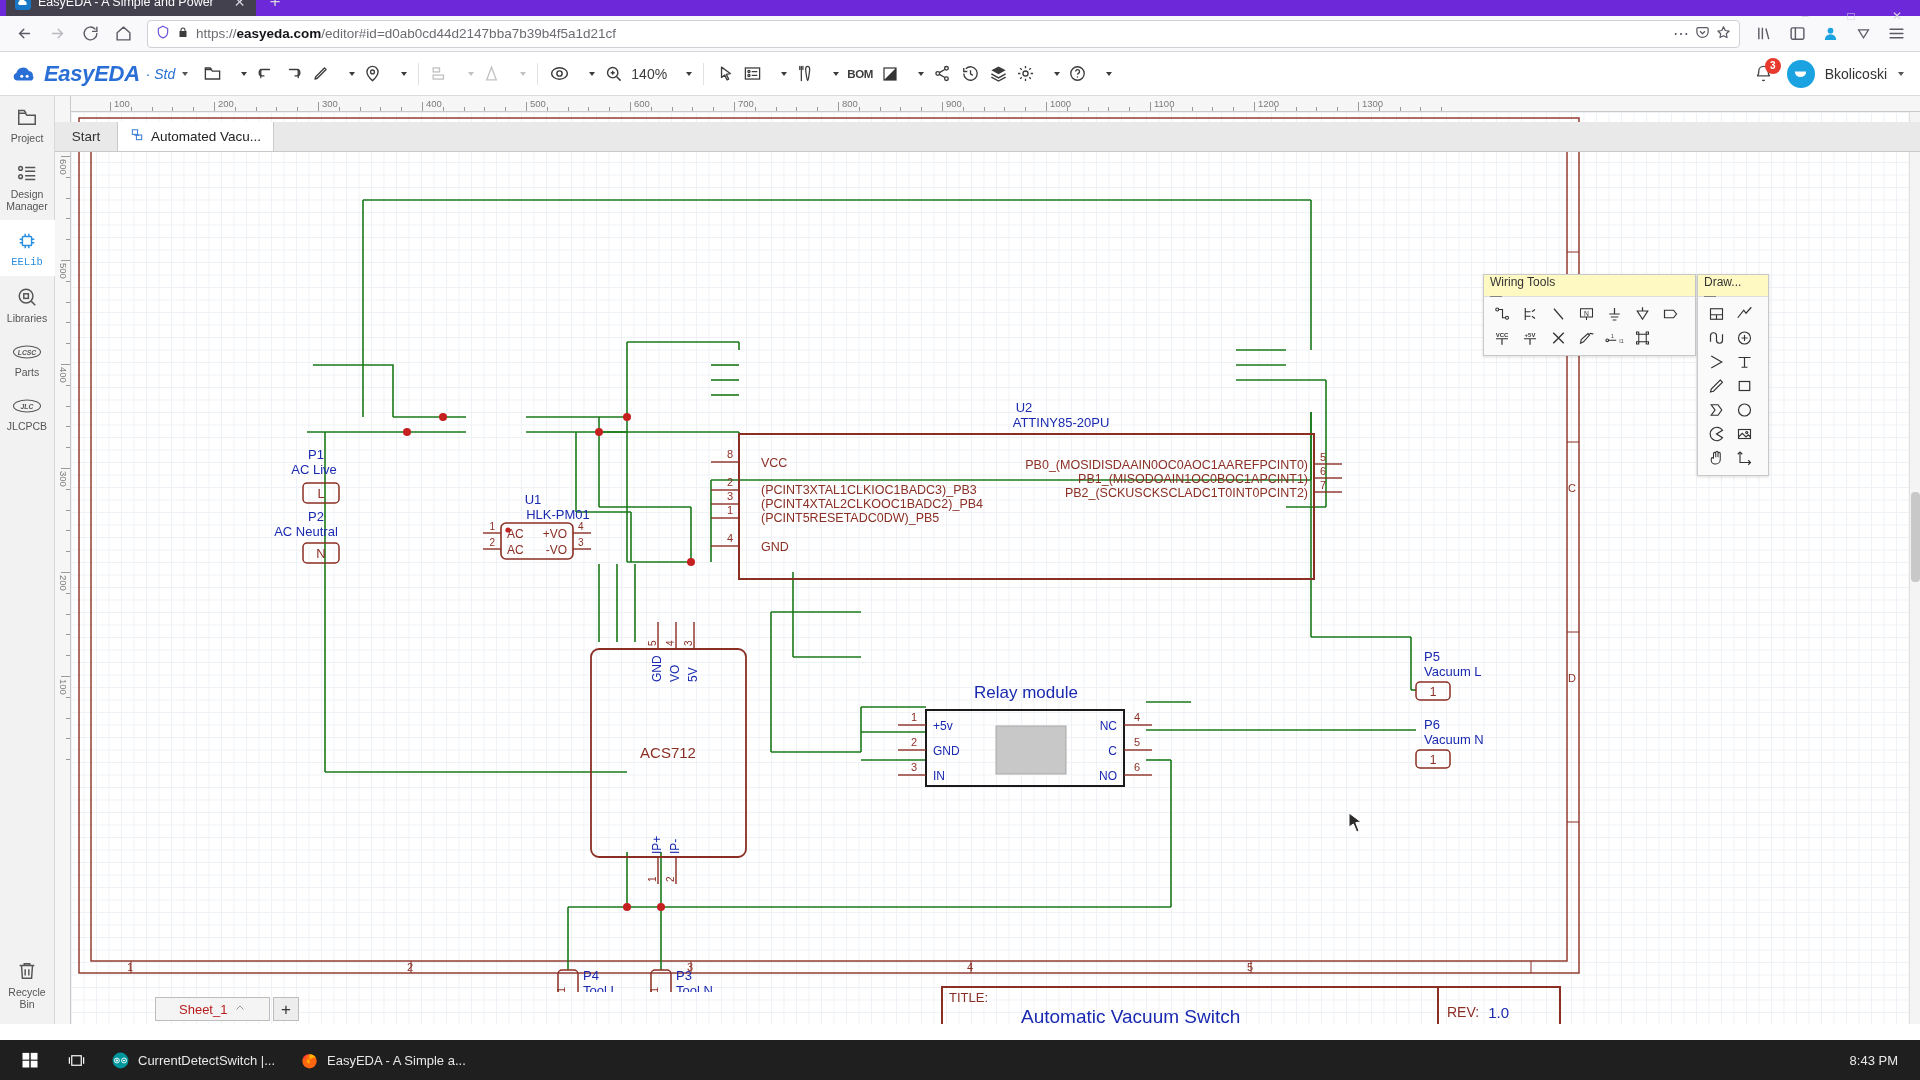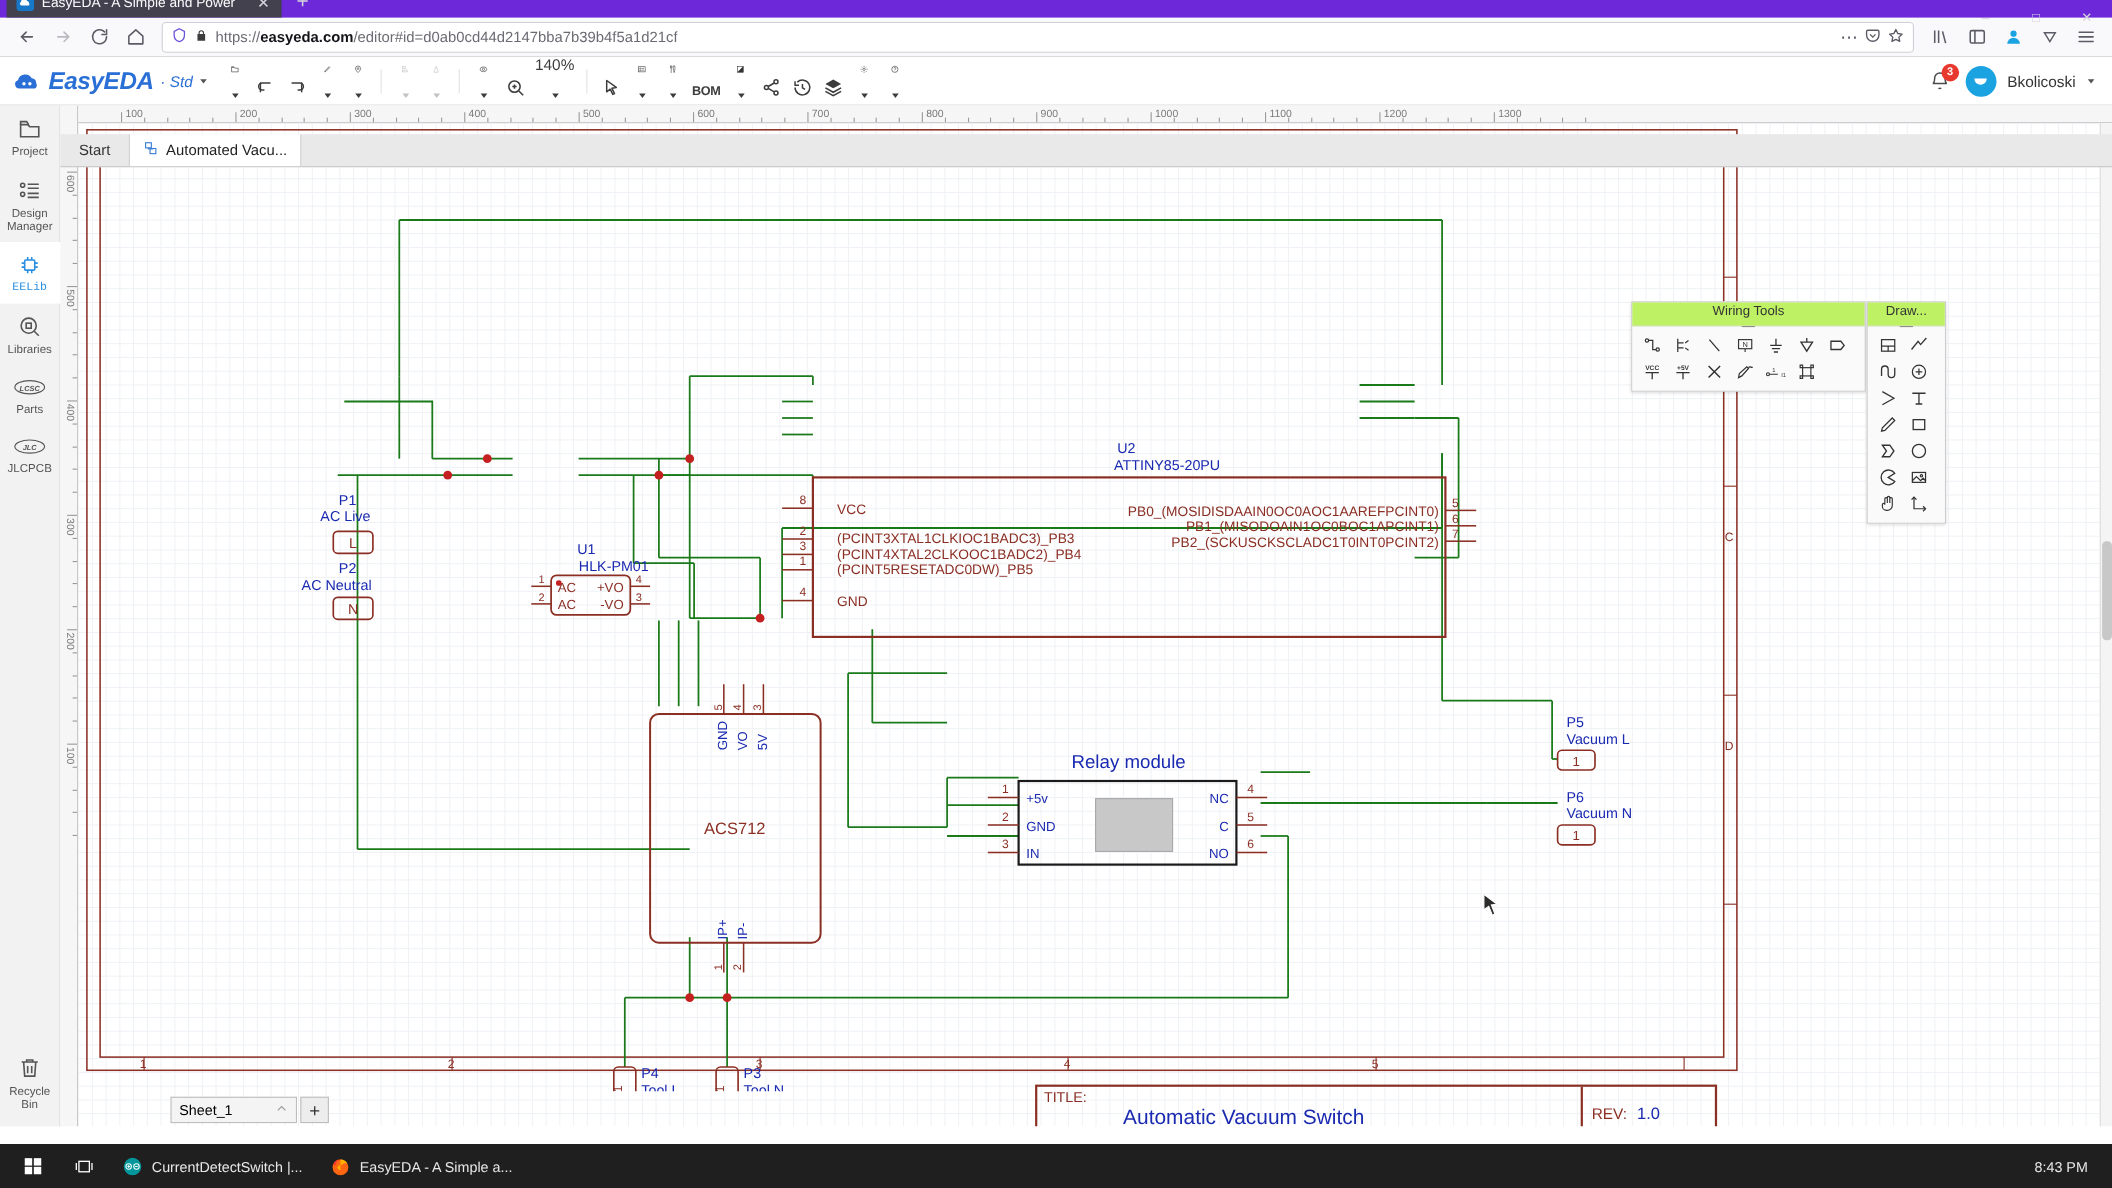--- a/index.html
+++ b/index.html
@@ -26,21 +26,21 @@
             display:flex; align-items:center; padding:0 8px; gap:7px; margin:0 6px; min-width:0; }
   #urlbar .urltext { font-size:13.5px; color:#6b6b73; white-space:nowrap; overflow:hidden; }
   #urlbar .urltext b { color:#15141a; font-weight:700; }
   .urlend { display:flex; align-items:center; gap:6px; margin-left:auto; color:#5b5b66; }
 
   
   #app-header { height:44px; background:#fff; border-bottom:1px solid #dcdcdc; display:flex; align-items:center; padding:0 12px; gap:2px; }
   #logo { display:flex; align-items:center; gap:6px; margin-right:10px; }
   #logo .logotext { font-size:22px; color:#2a6fd6; font-weight:bold; font-style:italic; letter-spacing:-0.3px; }
   #logo .std { font-size:14px; color:#2a6fd6; font-style:italic; }
-  .tbtn { height:30px; min-width:26px; padding:0 3px; display:flex; align-items:center; justify-content:flex-end; gap:18px; color:#3c3c3c;flex-direction:column; }
+  .tbtn { height:30px; min-width:26px; padding:0 3px; display:flex; align-items:center; justify-content:center; gap:18px; color:#3c3c3c; }
   .tbtn.dis { color:#c2c2c2; }
   .caret { width:0;height:0;border-left:3.5px solid transparent;border-right:3.5px solid transparent;border-top:4.5px solid currentColor; margin-left:1px; }
   .tsep { width:1px; height:22px; background:#e2e2e2; margin:0 6px; }
   #zoomlabel { font-size:14px; color:#3c3c3c; }
   #bomtxt { font-size:11.5px; font-weight:bold; letter-spacing:-0.3px; }
   #header-right { margin-left:auto; display:flex; align-items:center; gap:10px; padding-right:4px; }
   #bell { position:relative; width:26px;height:26px;display:flex;align-items:center;justify-content:center;color:#4a4a4a; }
   #bellbadge { position:absolute; top:-3px; right:-4px; background:#e8392e; color:#fff; font-size:10px; font-weight:bold;
                border-radius:9px; min-width:16px; height:16px; display:flex;align-items:center;justify-content:center;padding:0 3px; }
   #avatar { width:28px;height:28px;border-radius:50%;background:#1aa3e0;display:flex;align-items:center;justify-content:center; }
@@ -64,33 +64,33 @@
   .rtickL { position:absolute; right:0; height:1px; background:#9a9a9a; }
   .rlabL { position:absolute; right:1px; font-size:9.5px; color:#7a7a7a; writing-mode:vertical-rl; }
   #grid { position:absolute; left:16px; top:16px; right:0; bottom:0; overflow:hidden;
           background-image:linear-gradient(to right, #eef1f5 1px, transparent 1px), linear-gradient(to bottom, #eef1f5 1px, transparent 1px);
           background-size:12.5px 12.5px; }
   #sheet { position:absolute; left:0; top:0; width:1600px; height:880px; }
   svg#schem { position:absolute; left:0; top:0; }
 
   
   .panel { position:absolute; background:#f7f7f7; border:1px solid #c9c9c9; box-shadow:0 1px 3px rgba(0,0,0,.14); }
-  .panel .ph { height:22px; display:flex; align-items:center; justify-content:space-between; padding:0 6px;
-               background:#bef264; border-bottom:1px solid #dedede; font-size:12px; color:#333;flex-direction:column; }
+  .panel .ph { height:22px; display:flex; align-items:flex-start; justify-content:space-between; padding:0 6px;
+               background:#fef9c3; border-bottom:1px solid #dedede; font-size:12px; color:#333;flex-direction:column; }
   .panel .pbody { padding:5px 4px; background:#fafafa; }
   .ptool { width:28px; height:24px; display:inline-flex; align-items:center; justify-content:center; color:#333; }
   #wiring-panel { left:1428px; top:178px; width:213px; }
   #wiring-panel .pbody { display:flex; flex-wrap:wrap; }
   #draw-panel { left:1642px; top:178px; width:72px; }
   #draw-panel .pbody { display:flex; flex-wrap:wrap; }
 
   
   #sheetbar { position:absolute; left:0; bottom:0; width:100%; height:30px; display:flex; align-items:center; padding-left:100px; gap:3px; background:transparent; }
   #sheettab { height:24px; min-width:115px; background:#f4f4f4; border:1px solid #bdbdbd; display:flex; align-items:center; justify-content:space-between;
-              padding:0 7px; font-size:13px; color:#000000; }
+              padding:0 23px; font-size:13px; color:#b91c1c; }
   #addsheet { width:26px;height:24px;background:#ededed;border:1px solid #bdbdbd;display:flex;align-items:center;justify-content:center;font-size:17px;color:#333;line-height:1; }
 
   
   #vscroll { position:absolute; right:0; top:16px; bottom:0; width:11px; background:#f4f4f4; border-left:1px solid #e0e0e0; }
   #vthumb { position:absolute; left:1px; top:380px; width:9px; height:90px; background:#c8c8c8; border-radius:4px; }
 
   
   #taskbar { position:absolute; left:0; bottom:0; width:1920px; height:40px; background:#1f1f1f; display:flex; align-items:center; padding:0 6px; }
   .tb-item { height:44px; display:flex; align-items:center; gap:8px; padding:0 12px; color:#e8e8e8; font-size:13px; position:relative; }
   .tb-item.active::after { content:""; position:absolute; left:8px; right:8px; bottom:0; height:2.5px; background:#5aa0e8; }

